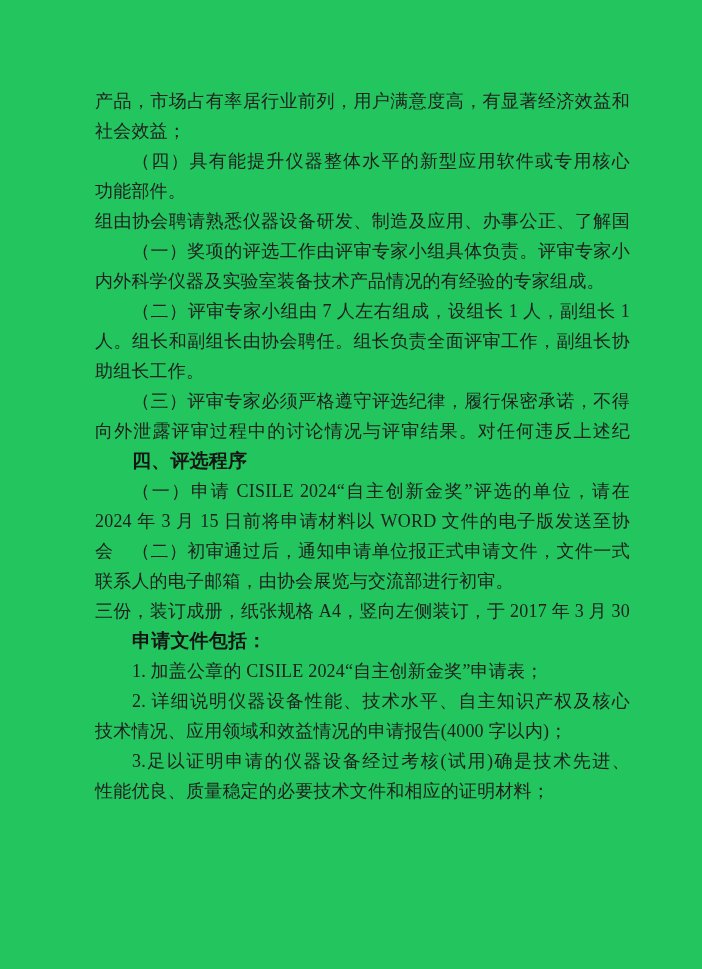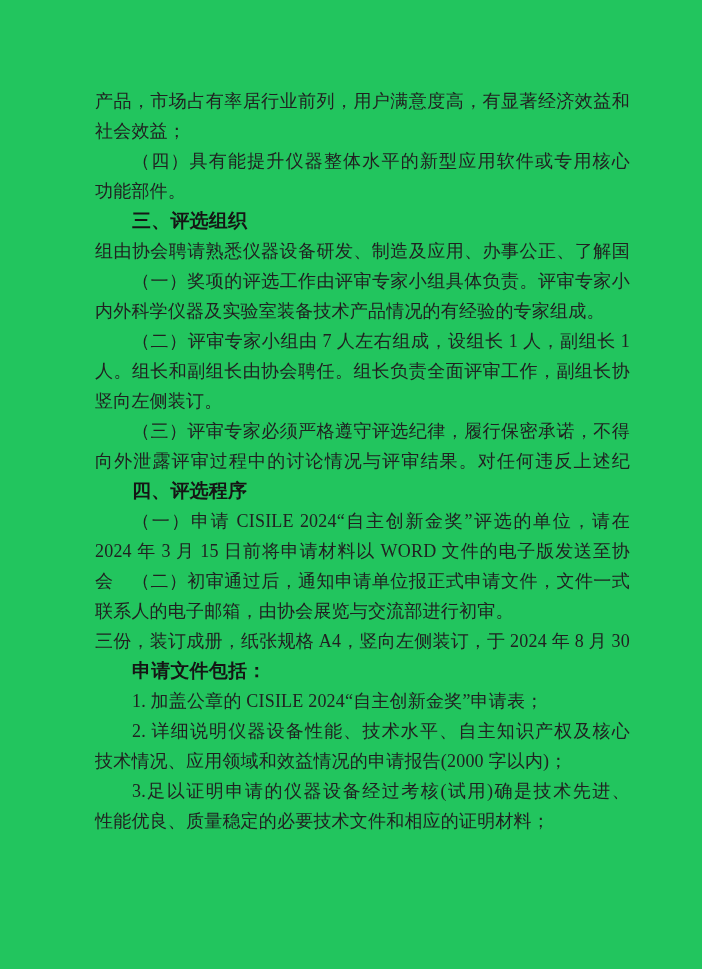--- a/index.html
+++ b/index.html
@@ -53,35 +53,34 @@
 </style>
 </head>
 <body>
 
 <div class="page">
   <div class="textblock">
     <div class="line j">产品，市场占有率居行业前列，用户满意度高，有显著经济效益和</div>
     <div class="line">社会效益；</div>
     <div class="line ind j">（四）具有能提升仪器整体水平的新型应用软件或专用核心</div>
     <div class="line">功能部件。</div>
-    <div class="line ind h">三、评选组织</div>
     <div class="line j">组由协会聘请熟悉仪器设备研发、制造及应用、办事公正、了解国</div>
     <div class="line ind j">（一）奖项的评选工作由评审专家小组具体负责。评审专家小</div>
     <div class="line">内外科学仪器及实验室装备技术产品情况的有经验的专家组成。</div>
     <div class="line ind j">（二）评审专家小组由 7 人左右组成，设组长 1 人，副组长 1</div>
     <div class="line j">人。组长和副组长由协会聘任。组长负责全面评审工作，副组长协</div>
-    <div class="line">竖向左侧装订。</div>
+    <div class="line">助组长工作。</div>
     <div class="line ind j">（三）评审专家必须严格遵守评选纪律，履行保密承诺，不得</div>
     <div class="line j">向外泄露评审过程中的讨论情况与评审结果。对任何违反上述纪</div>
     <div class="line ind h">四、评选程序</div>
     <div class="line ind j">（一）申请 CISILE 2024“自主创新金奖”评选的单位，请在</div>
     <div class="line j">2024 年 3 月 15 日前将申请材料以 WORD 文件的电子版发送至协会</div>
     <div class="line ind j">（二）初审通过后，通知申请单位报正式申请文件，文件一式</div>
     <div class="line">联系人的电子邮箱，由协会展览与交流部进行初审。</div>
-    <div class="line j">三份，装订成册，纸张规格 A4，竖向左侧装订，于 2024 年 8 月 30</div>
+    <div class="line j">三份，装订成册，纸张规格 A4，竖向左侧装订，于 2017 年 3 月 30</div>
     <div class="line ind h">申请文件包括：</div>
     <div class="line ind">1. 加盖公章的 CISILE 2024“自主创新金奖”申请表；</div>
     <div class="line ind j">2. 详细说明仪器设备性能、技术水平、自主知识产权及核心</div>
-    <div class="line">技术情况、应用领域和效益情况的申请报告(2000 字以内)；</div>
+    <div class="line">技术情况、应用领域和效益情况的申请报告(4000 字以内)；</div>
     <div class="line ind j">3.足以证明申请的仪器设备经过考核(试用)确是技术先进、</div>
     <div class="line">性能优良、质量稳定的必要技术文件和相应的证明材料；</div>
   </div>
 </div>
 
 </body></html>

